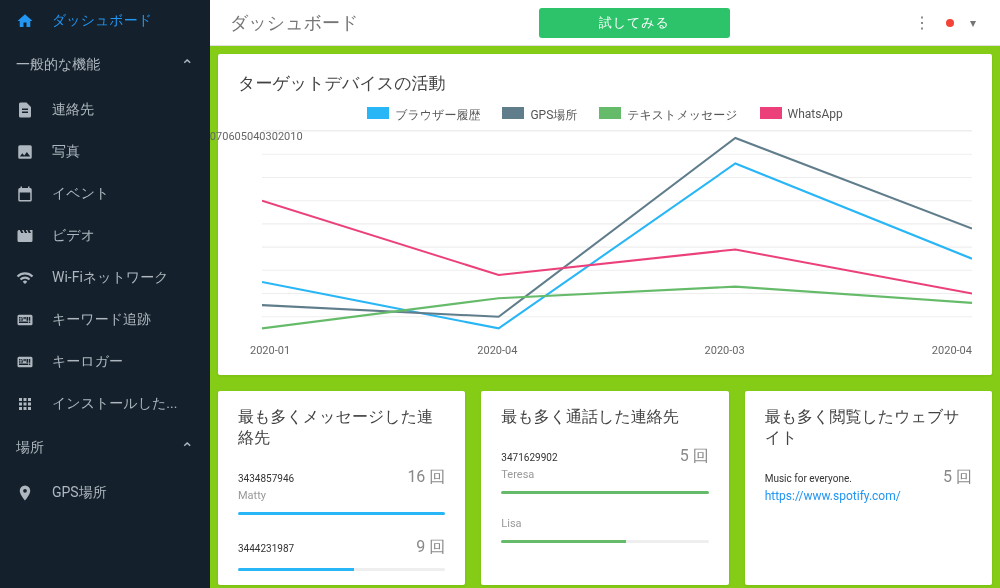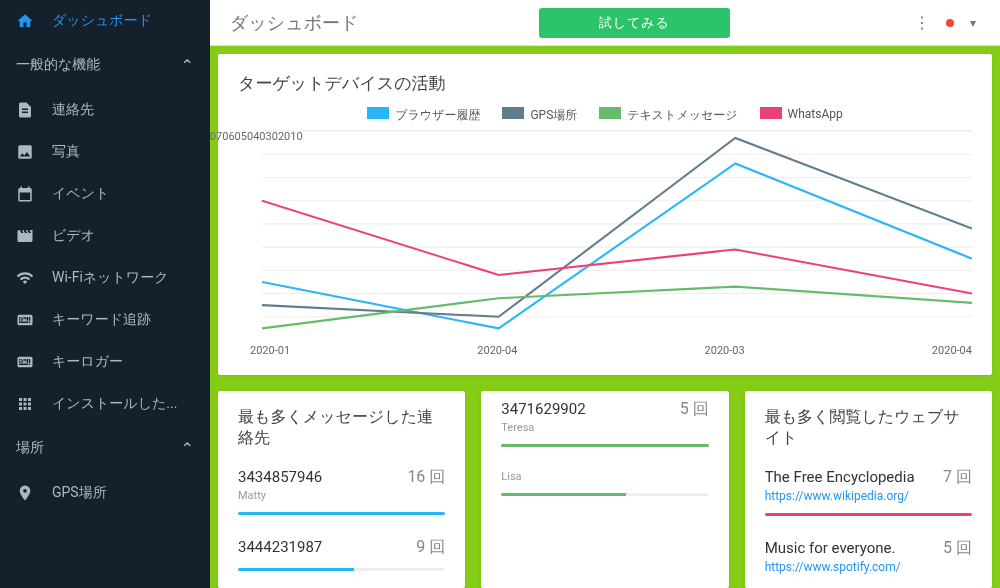--- a/index.html
+++ b/index.html
@@ -29,21 +29,21 @@
 .chart-body{display:flex;height:210px}
 .yaxis{display:flex;justify-content:center;font-size:11px;color:#666;width:24px;text-align:right;padding-right:6px}
 .plot{flex:1;position:relative;border-top:1px solid #eee}
 .grid line{stroke:#eee;stroke-width:1}
 .xaxis{display:flex;justify-content:space-between;font-size:11px;color:#666;margin-left:12px;margin-top:4px}
 .row3{display:flex;gap:16px}
 .row3 .card{flex:1}
 .listcard .ctitle{font-size:16px;color:#424242;padding:16px 20px 10px}
 .litem{padding:8px 20px 14px}
 .litem .top{display:flex;justify-content:space-between;align-items:baseline}
-.litem .num{font-size:15px;color:#333}
+.litem .num{font-size:10px;color:#333}
 .litem .cnt{font-size:16px;color:#888}
 .litem .sub{font-size:11px;color:#999;margin-top:1px}
 .litem .sub a{color:#2196f3;text-decoration:none;font-size:12px}
 .litem .bar{height:3px;background:#eee;border-radius:2px;margin-top:10px;overflow:hidden}
 .litem .bar .fill{height:100%}
 svg{display:block}
 </style>
 </head>
 <body>
 
@@ -230,20 +230,21 @@
             <div class="top">
               <span class="num">3444231987</span>
               <span class="cnt">9 回</span>
             </div>
             <div class="bar">
               <div class="fill" style="width:56%;background:#29b6f6"></div>
             </div>
           </div>
         </div>
         <div class="card listcard">
+          <div class="ctitle">最も多く通話した連絡先</div>
           <div class="litem">
             <div class="top">
               <span class="num">3471629902</span>
               <span class="cnt">5 回</span>
             </div>
             <div class="sub">Teresa</div>
             <div class="bar">
               <div class="fill" style="width:100%;background:#66bb6a"></div>
             </div>
           </div>
@@ -252,30 +253,20 @@
             <div class="bar">
               <div class="fill" style="width:60%;background:#66bb6a"></div>
             </div>
           </div>
           <div class="litem"></div>
         </div>
         <div class="card listcard">
           <div class="ctitle">最も多く閲覧したウェブサイト</div>
           <div class="litem">
             <div class="top">
-              <span class="num">The Free Encyclopedia</span>
-              <span class="cnt">7 回</span>
-            </div>
-            <div class="sub"><a href="#">https://www.wikipedia.org/</a></div>
-            <div class="bar">
-              <div class="fill" style="width:100%;background:#ec407a"></div>
-            </div>
-          </div>
-          <div class="litem">
-            <div class="top">
               <span class="num">Music for everyone.</span>
               <span class="cnt">5 回</span>
             </div>
             <div class="sub"><a href="#">https://www.spotify.com/</a></div>
           </div>
         </div>
       </div>
 
   </div>
 </div>

